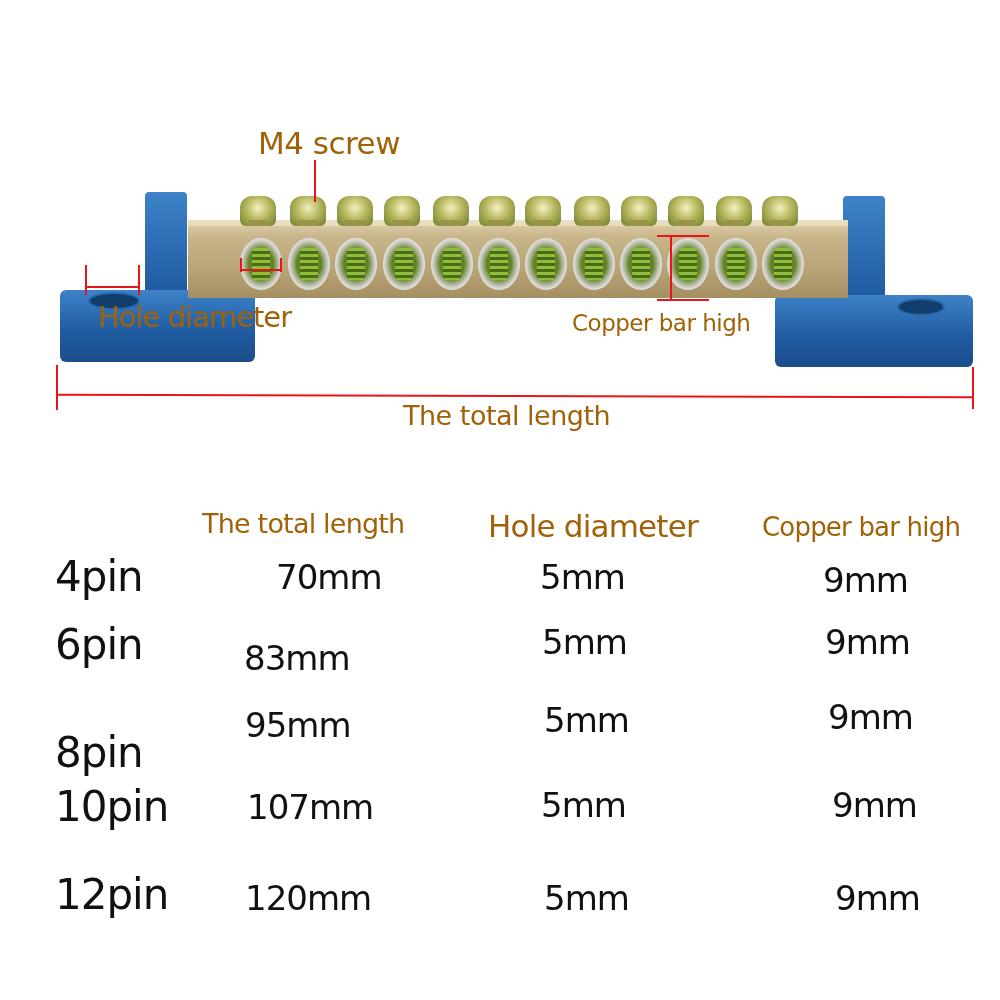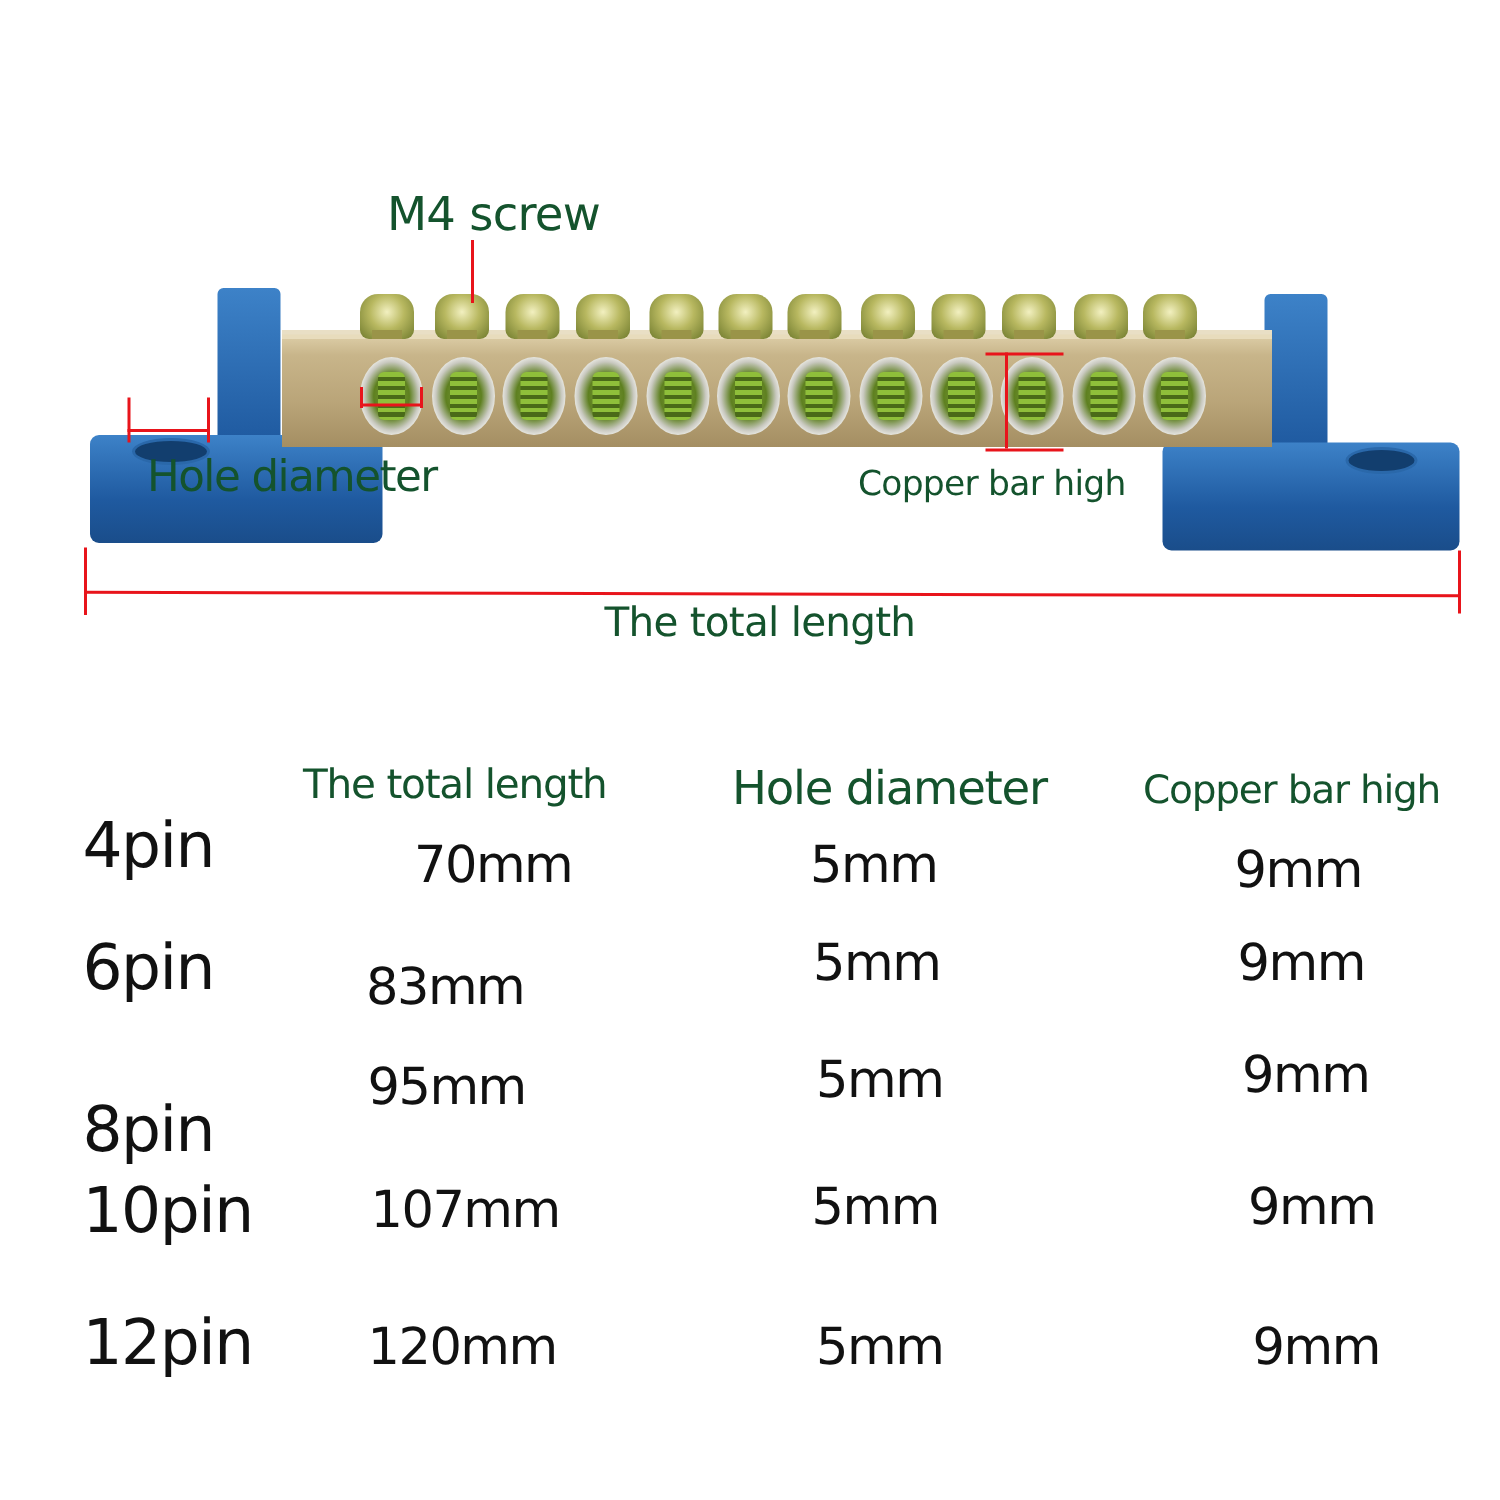--- a/index.html
+++ b/index.html
@@ -1,21 +1,21 @@
 <!DOCTYPE html>
 <html><head>
 <meta charset="utf-8">
 <style>
   html, body { margin: 0; padding: 0; }
   body {
     width: 1000px; height: 1000px; background: #ffffff; position: relative;
     overflow: hidden; font-family: "DejaVu Sans", sans-serif;
   }
   .abs { position: absolute; }
-  .red { color: #14532d; text-align: right; }
+  .red { color: #a16207; text-align: right; }
   .ann { font-family: "DejaVu Sans", sans-serif; white-space: nowrap; }
   .lbl-m4 { left: 258px; top: 125px; font-size: 31px; letter-spacing: -0.5px; }
   .lbl-hole { left: 98px; top: 300px; font-size: 29px; letter-spacing: -1px; }
   .lbl-copper { left: 572px; top: 310px; font-size: 23px; letter-spacing: -0.5px; }
   .lbl-total { left: 403px; top: 400px; font-size: 27px; letter-spacing: -0.5px; }
   .line { background: #e8141b; position: absolute; }
 
   
   .block { background: linear-gradient(180deg, #3d82c8 0%, #1f5aa0 60%, #1a4d8a 100%); position: absolute; border-radius: 6px; }
   .bar { position: absolute; left: 188px; top: 223px; width: 660px; height: 72px;
@@ -127,21 +127,21 @@
 <div class="abs ann red lbl-m4">M4 screw</div>
 <div class="abs ann red lbl-hole">Hole diameter</div>
 <div class="abs ann red lbl-copper">Copper bar high</div>
 <div class="abs ann red lbl-total">The total length</div>
 
 <div>
   <div class="abs ann red th" style="left:202px;">The total length</div>
   <div class="abs ann red th" style="left:488px; font-size:31px;">Hole diameter</div>
   <div class="abs ann red th" style="left:762px; top:512px; font-size:26px;">Copper bar high</div>
 
-  <div class="abs ann rowlabel" style="top:539px;">4pin</div>
+  <div class="abs ann rowlabel" style="top:552px;">4pin</div>
   <div class="abs ann cell" style="left:242px; top:557px;margin-left:34px;">70mm</div>
   <div class="abs ann cell" style="left:540px; top:557px;">5mm</div>
   <div class="abs ann cell" style="left:823px; top:560px;">9mm</div>
 
   <div class="abs ann rowlabel" style="top:620px;">6pin</div>
   <div class="abs ann cell" style="left:244px; top:622px;margin-top:16px;">83mm</div>
   <div class="abs ann cell" style="left:542px; top:622px;">5mm</div>
   <div class="abs ann cell" style="left:825px; top:622px;">9mm</div>
 
   <div class="abs ann rowlabel" style="top:728px;">8pin</div>

